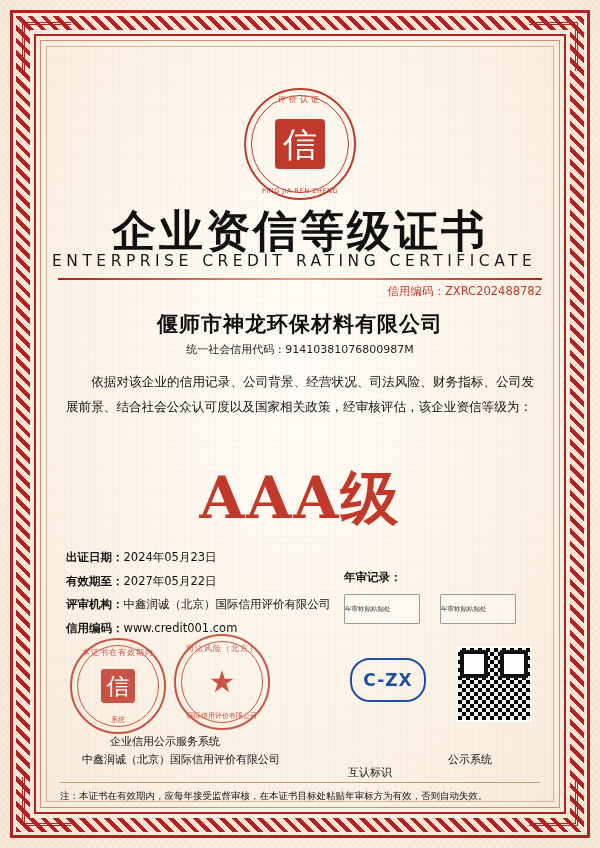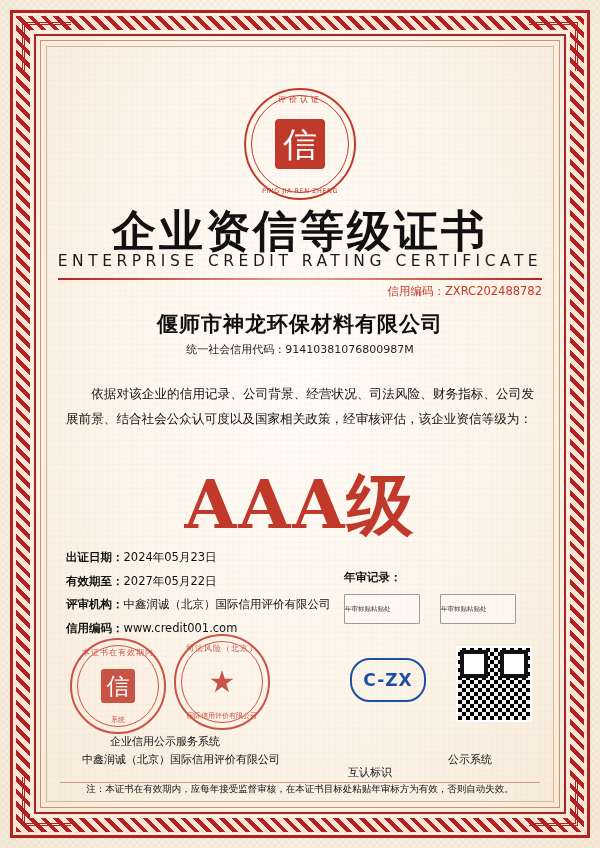--- a/index.html
+++ b/index.html
@@ -95,21 +95,21 @@
     font-family:"DejaVu Sans", sans-serif;
   }
 
   
   .title-cn{
     position:absolute;top:150px;left:0;width:100%;text-align:center;
     font-size:44px;font-weight:bold;color:#111;letter-spacing:3px;
     font-family:"DejaVu Sans", sans-serif;
   }
   .title-en{
-    position:absolute;top:200px;left:0;width:100%;text-align:center;
+    position:absolute;top:200px;left:0;width:100%;text-align:left;
     font-size:15.5px;letter-spacing:4.5px;color:#1a1a1a;
     font-family:"DejaVu Sans", sans-serif;
   }
   .title-rule{
     position:absolute;top:226px;left:6px;right:6px;height:2px;
     background:linear-gradient(90deg,#b22222,#e3a28d,#b22222);
   }
 
   
   .cert-no{
@@ -129,27 +129,26 @@
     font-size:11px;color:#222;
     font-family:"DejaVu Sans", sans-serif;
   }
 
   
   .body-text{
     position:absolute;top:318px;left:14px;right:14px;
     font-size:12.6px;line-height:1.95;color:#111;text-align:justify;
     text-indent:2em;
     font-family:"DejaVu Sans", sans-serif;
-    margin-top:12px;
   }
 
   
   .grade{
     position:absolute;top:408px;left:0;width:100%;text-align:center;
-    font-size:67px;font-weight:bold;color:#c0392b;letter-spacing:2px;
+    font-size:58px;font-weight:bold;color:#c0392b;letter-spacing:2px;
     font-family:"DejaVu Serif", serif;
   }
 
   
   .details{
     position:absolute;top:494px;left:14px;
     font-size:11.5px;line-height:2.05;color:#111;
     font-family:"DejaVu Sans", sans-serif;
   }
   .details .lbl{font-weight:bold;}
@@ -222,22 +221,22 @@
     position:absolute;font-size:9.5px;color:#111;text-align:left;
     font-family:Liberation Sans, sans-serif;
   }
   .cap-org1{left:58px;top:682px;width:230px;font-size:11px;}
   .cap-org2{left:30px;top:700px;width:258px;font-size:11px;}
   .cap-mutual{left:296px;top:700px;width:76px;font-size:11px;margin-top:13px;}
   .cap-public{left:396px;top:700px;width:88px;font-size:11px;}
 
   .note{
     position:absolute;left:8px;right:8px;top:730px;
-    font-size:9.5px;color:#111;text-align:center;
-    border-top:1px solid #c89c84;
+    font-size:9.5px;color:#111;text-align:left;
+    border-top:1px solid #c89c84;padding-top:7px;
     font-family:Liberation Serif, serif;
   }
 </style>
 </head>
 <body>
 
 <div class="cert">
 
   <div class="frame-outer"></div>
   <div class="frame-guilloche"></div>

